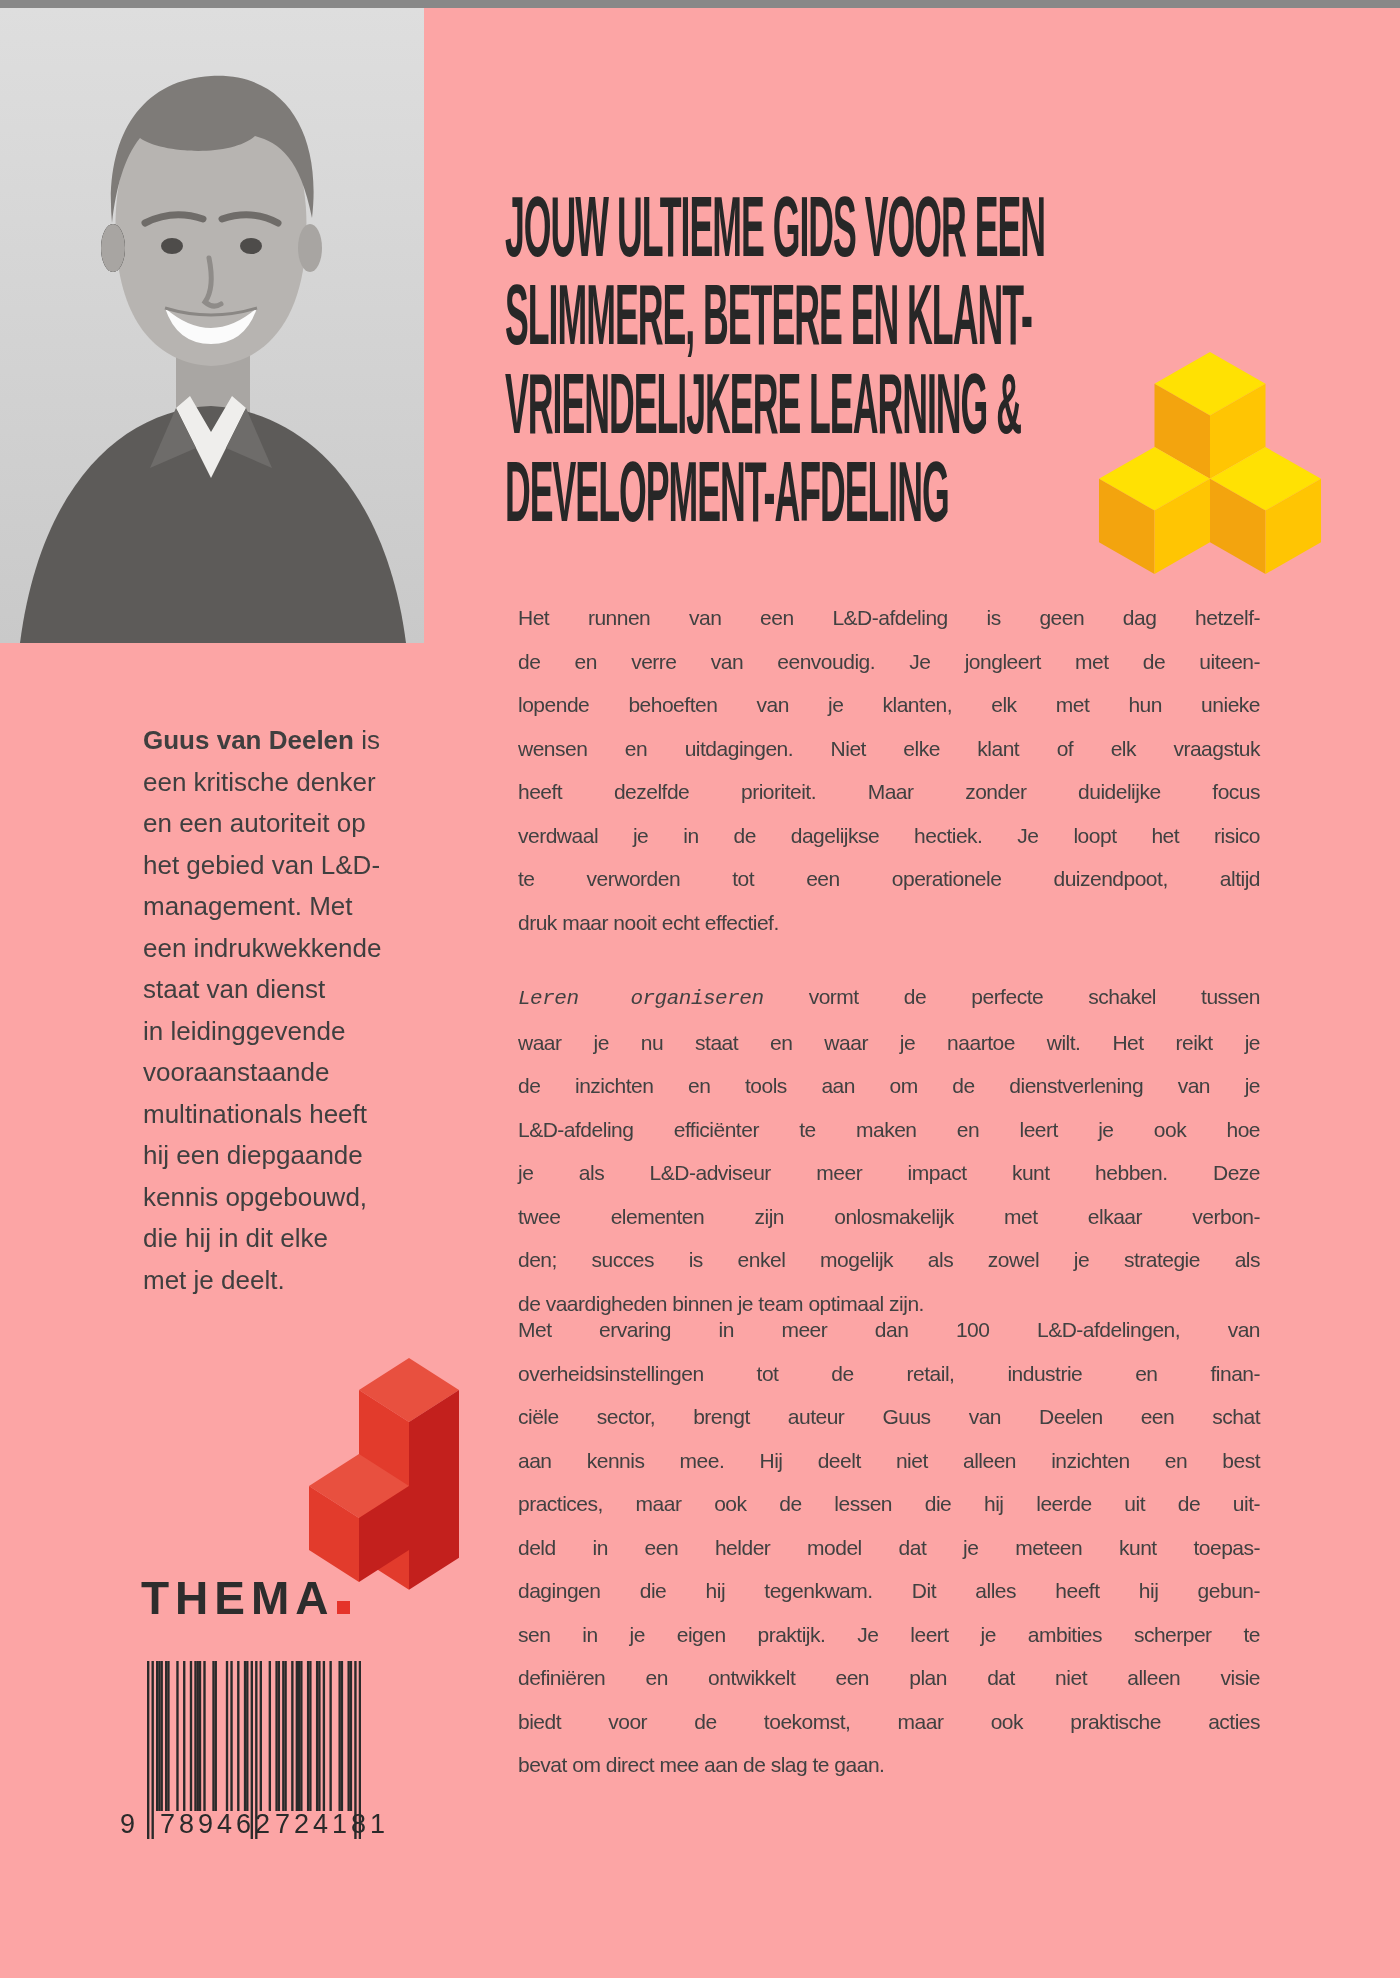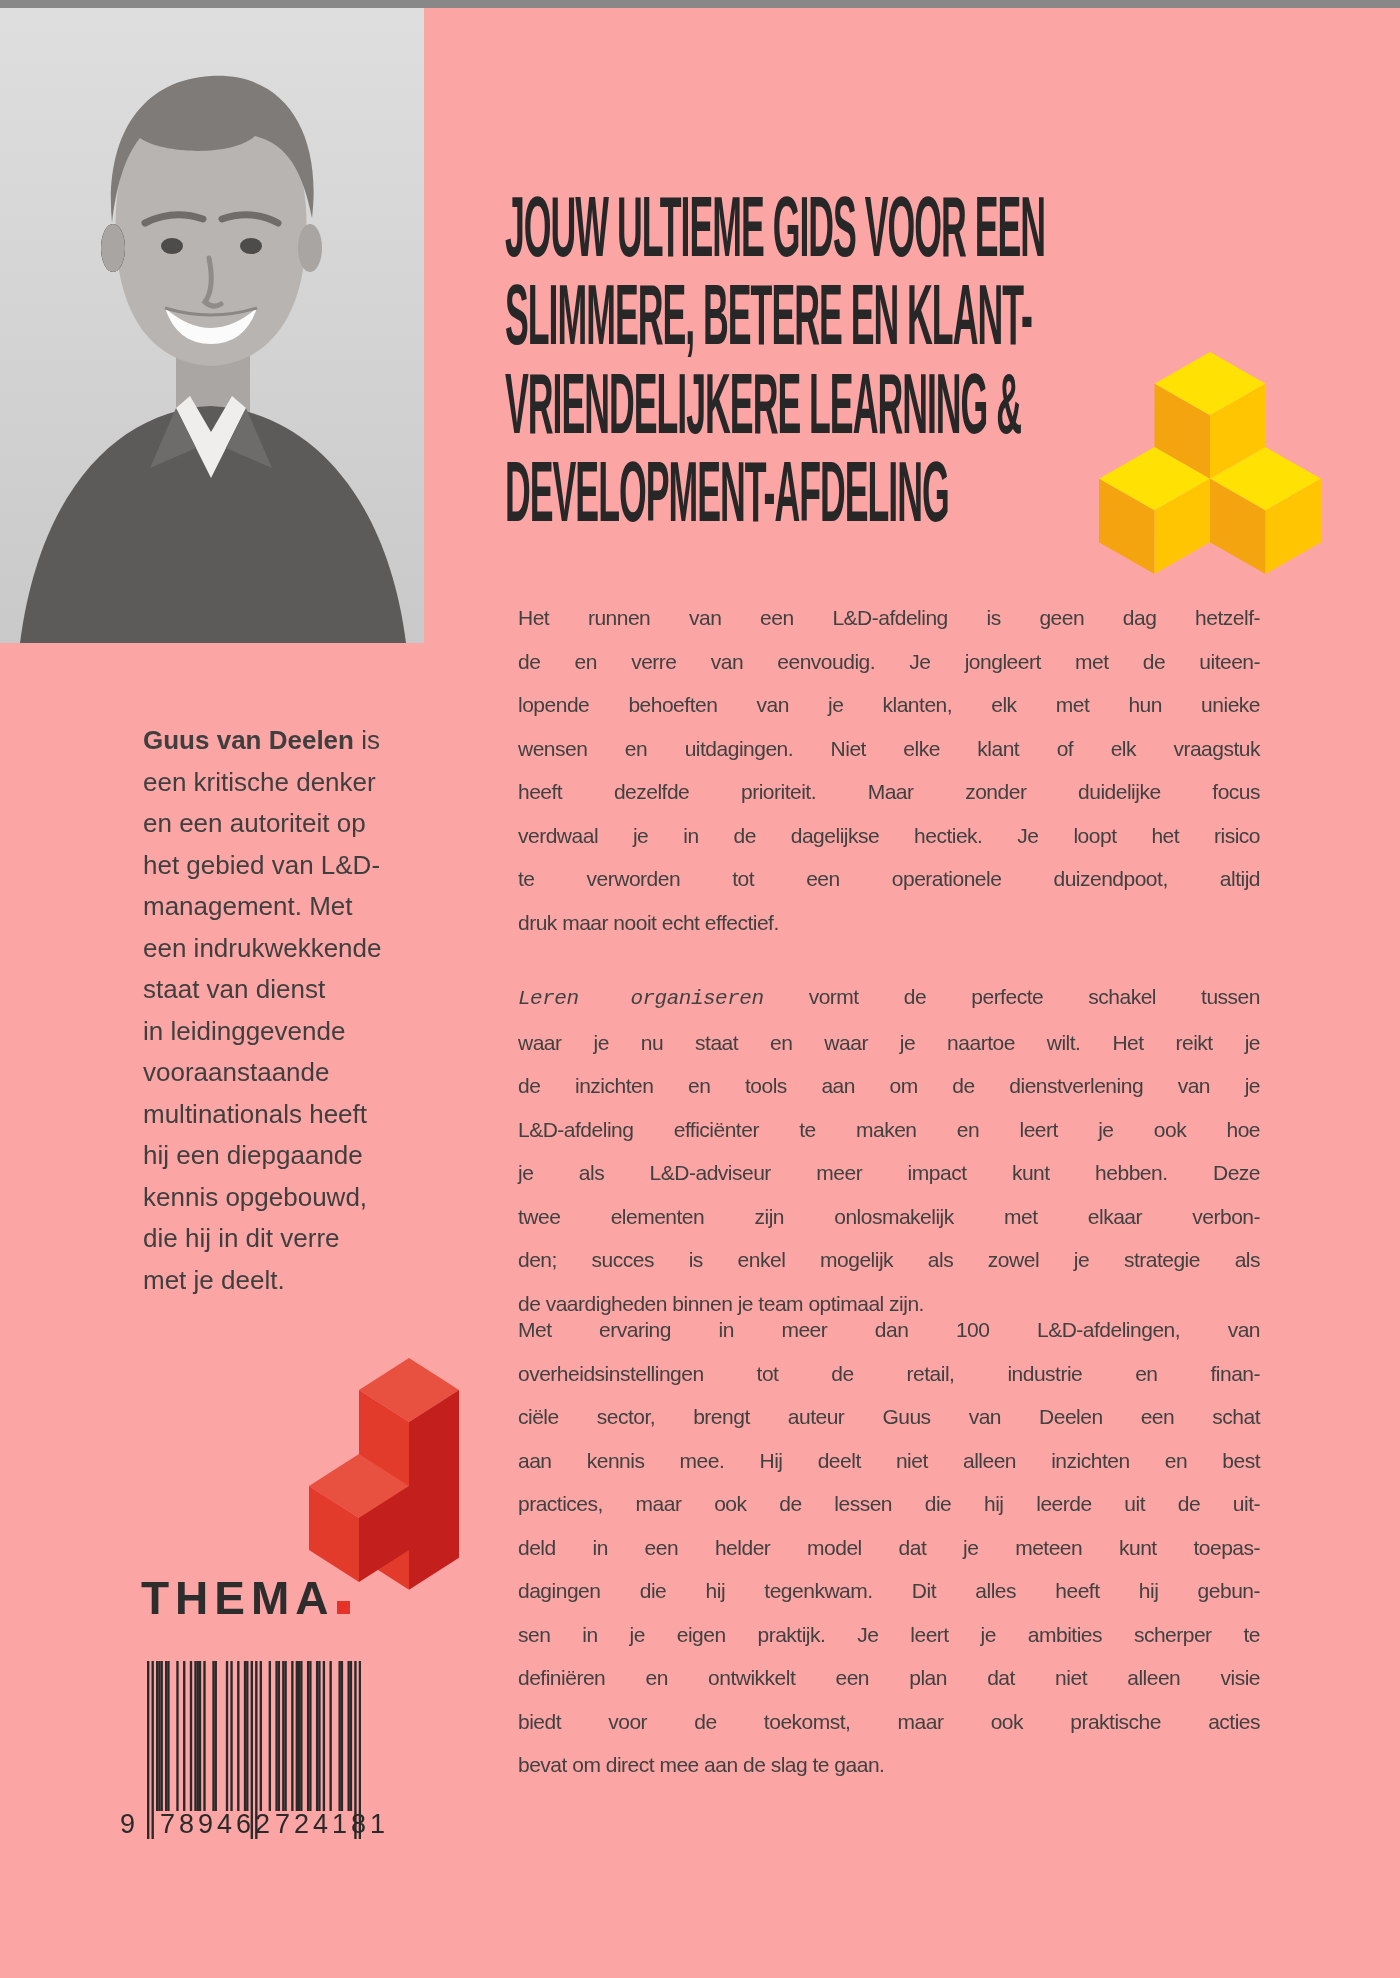--- a/index.html
+++ b/index.html
@@ -143,21 +143,21 @@
     <div class="bioline">en een autoriteit op</div>
     <div class="bioline">het gebied van L&amp;D-</div>
     <div class="bioline">management. Met</div>
     <div class="bioline">een indrukwekkende</div>
     <div class="bioline">staat van dienst</div>
     <div class="bioline">in leidinggevende</div>
     <div class="bioline">vooraanstaande</div>
     <div class="bioline">multinationals heeft</div>
     <div class="bioline">hij een diepgaande</div>
     <div class="bioline">kennis opgebouwd,</div>
-    <div class="bioline">die hij in dit verre</div>
+    <div class="bioline">die hij in dit elke</div>
     <div class="bioline">met je deelt.</div>
   </div>
 
   <svg id="red-cubes" viewBox="0 0 210 222" preserveAspectRatio="none">
 
     <polygon points="157,10 207,39 157,68 107,39" fill="#e8503f"></polygon>
     <polygon points="107,39 157,68 157,220 107,191" fill="#e23b2c"></polygon>
     <polygon points="207,39 157,68 157,220 207,191" fill="#c3201d"></polygon>
 
     <polygon points="107,97 157,126 107,155 57,126" fill="#e8503f"></polygon>

